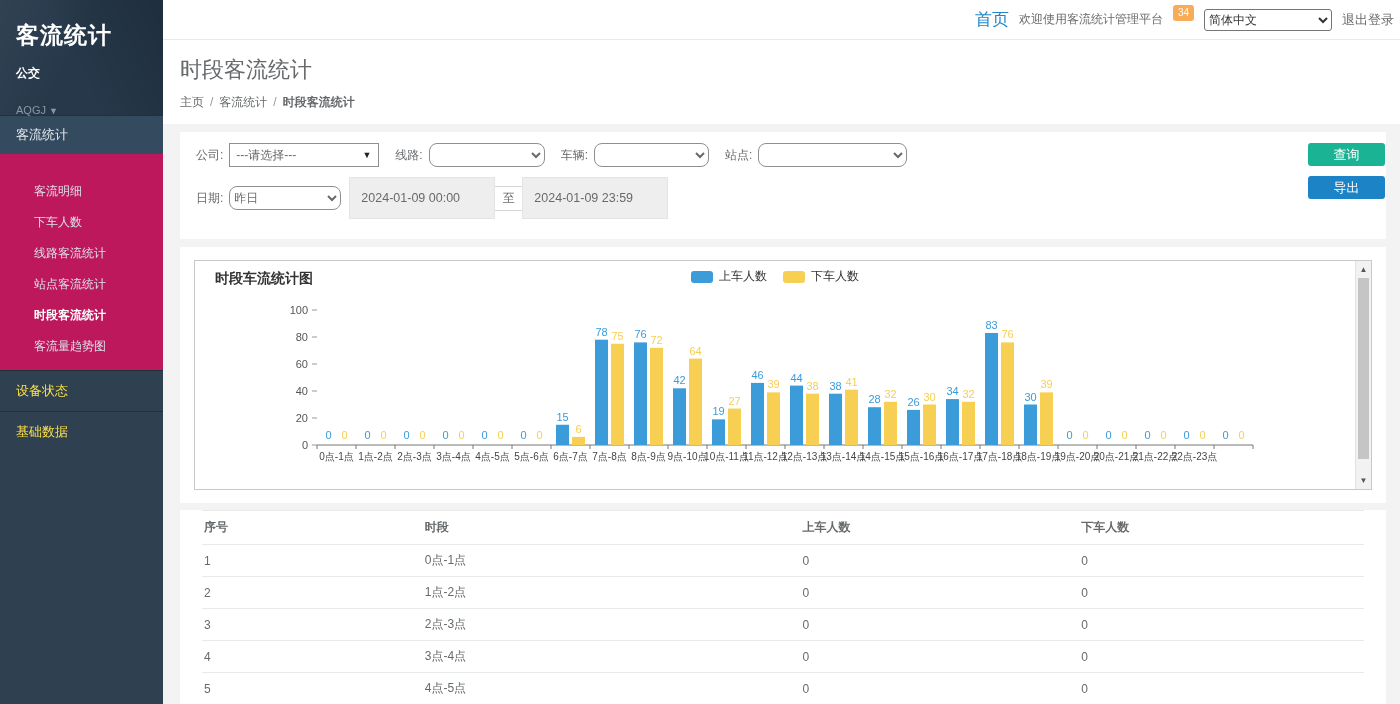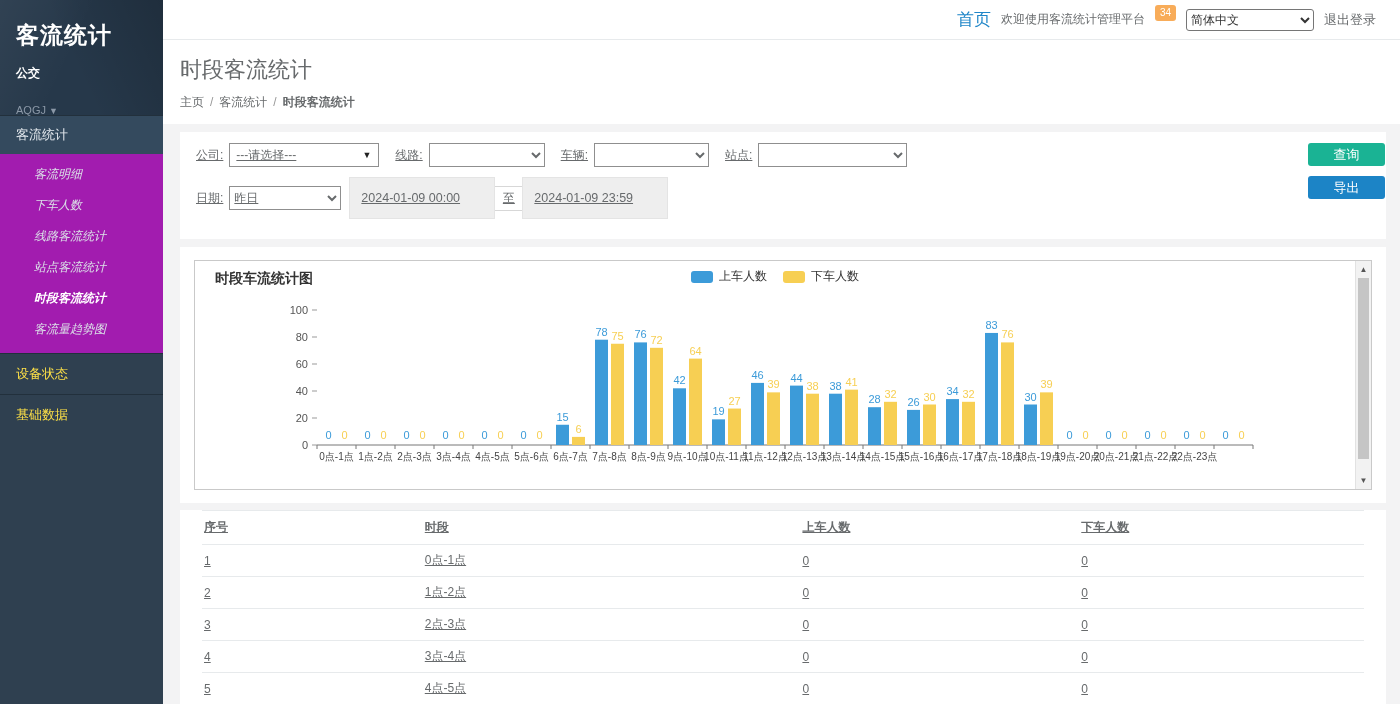--- a/index.html
+++ b/index.html
@@ -19,62 +19,62 @@
                       linear-gradient(245deg, rgba(0,0,0,0.18) 0%, transparent 55%);
   }
   .brand-title { color:#fff; font-size:23px; font-weight:bold; letter-spacing:1px; margin-bottom:14px; }
   .brand-org { color:#fff; font-size:12px; font-weight:bold; margin-bottom:22px; }
   .brand-code { color:#8b98a7; font-size:11px; cursor:pointer; }
   .brand-code .caret { font-size:9px; margin-left:3px; }
   .nav-parent {
     padding:10px 16px; background:#344a5e; color:#e4e9ee; font-size:13px;
     border-top:1px solid #22303c; cursor:pointer;
   }
-  .submenu { background:#a21caf; padding:5px 0 8px;font-style:italic; }
+  .submenu { background:#be185d; padding:22px 0 8px; }
   .submenu-item { padding:7px 10px 7px 34px; font-size:12px; color:#dbe2e8; cursor:pointer; }
   .submenu-item.active { color:#ffffff; font-weight:bold; }
   .nav-item { padding:11px 16px; font-size:13px; color:#fde047; border-top:1px solid #22303c; cursor:pointer; }
 
   
   .main { flex:1; display:flex; flex-direction:column; min-width:0; background:#f3f3f4; }
 
   .topbar {
     height:40px; flex:0 0 40px; background:#fff; border-bottom:1px solid #e7eaec;
-    display:flex; align-items:center; justify-content:flex-end; padding:0 24px; gap:10px;
+    display:flex; align-items:center; justify-content:flex-end; padding:0 6px; gap:10px;
   }
   .home-link { color:#2086c8; font-size:17px; cursor:pointer; }
   .welcome-text { font-size:12px; color:#676a6c; }
   .msg-badge {
     background:#f8ac59; color:#fff; font-size:10px; line-height:1;
     padding:3px 5px; border-radius:3px; position:relative; top:-7px; cursor:pointer;
   }
   .lang-select { width:128px; height:22px; font-size:12px; color:#333; border:1px solid #767676; border-radius:3px; background:#fff; }
   .logout-link { font-size:13px; color:#676a6c; cursor:pointer; white-space:nowrap; }
 
   .page-heading { background:#fff; padding:15px 15px 13px 17px; }
   .page-title { font-size:22px; font-weight:normal; color:#676a6c; margin-bottom:9px; }
   .breadcrumb { font-size:12px; color:#676a6c; }
   .bc-sep { margin:0 6px; color:#999; }
   .bc-item.current { font-weight:bold; }
 
-  .content { flex:1; padding:8px 14px 12px 17px; overflow:hidden;text-decoration:underline; }
+  .content { flex:1; padding:8px 14px 12px 17px; overflow:hidden; }
   .panel { background:#fff; }
 
   
   .filter-panel { position:relative; padding:11px 16px 10px; margin-bottom:8px; }
   .filter-row { display:flex; align-items:center; margin-bottom:10px; }
   .filter-row:last-child { margin-bottom:0; }
   .f-label { font-size:12px; color:#676a6c; margin-right:6px; white-space:nowrap; }
   .f-gap { margin-right:16px; }
   .fake-select {
     width:150px; height:24px; border:1px solid #8f8f8f; background:#fff; font-size:12px; color:#676a6c;
     display:flex; align-items:center; padding:0 6px; cursor:pointer; position:relative;
   }
   .fake-select .fs-caret { position:absolute; right:7px; font-size:9px; color:#222; }
-  select.f-select { height:24px; border:1px solid #8f8f8f; background:#fff; font-size:12px; color:#676a6c; border-radius:0; }
+  select.f-select { height:24px; border:1px solid #8f8f8f; background:#fff; font-size:12px; color:#676a6c; border-radius:8px; }
   .w116{width:116px} .w115{width:115px} .w149{width:149px} .w112{width:112px; border-radius:2px;}
   .date-input {
     height:42px; width:146px; background:#eeeeee; border:1px solid #e4e4e4; color:#676a6c;
     font-size:12.5px; padding:0 11px; font-family:inherit;
   }
   .to-box {
     height:25px; width:27px; background:#fff; border:1px solid #d7d7d7; border-left:none; border-right:none;
     font-size:12px; color:#676a6c; display:flex; align-items:center; justify-content:center;
   }
   .btn { position:absolute; right:1px; width:77px; height:23px; border:none; border-radius:3px;

